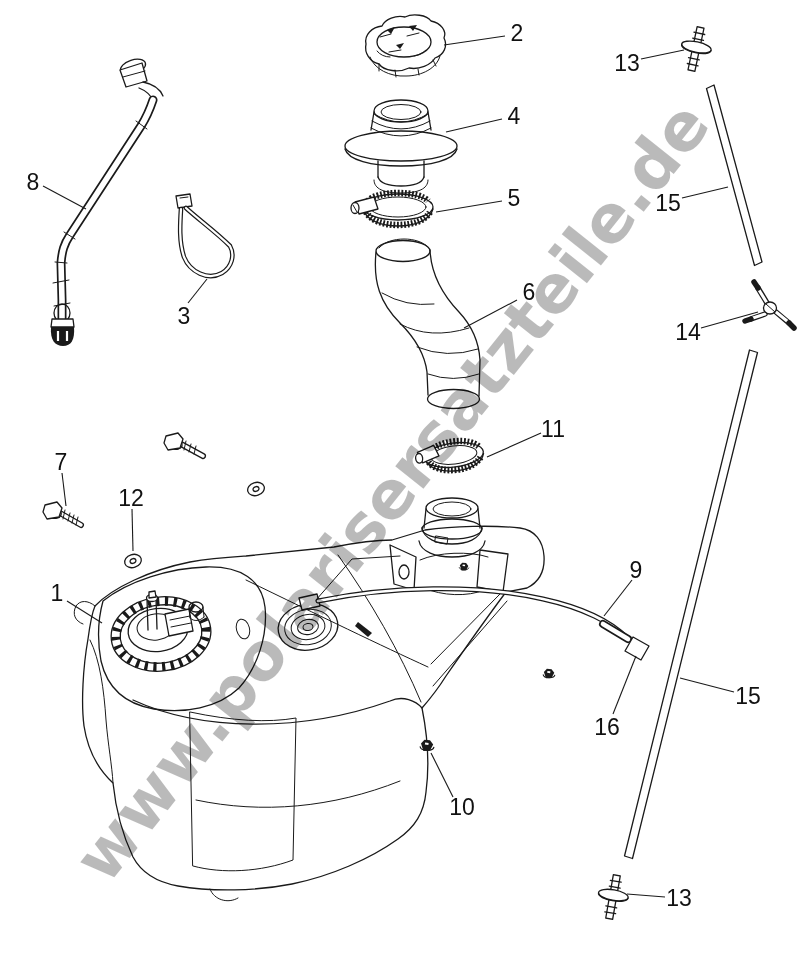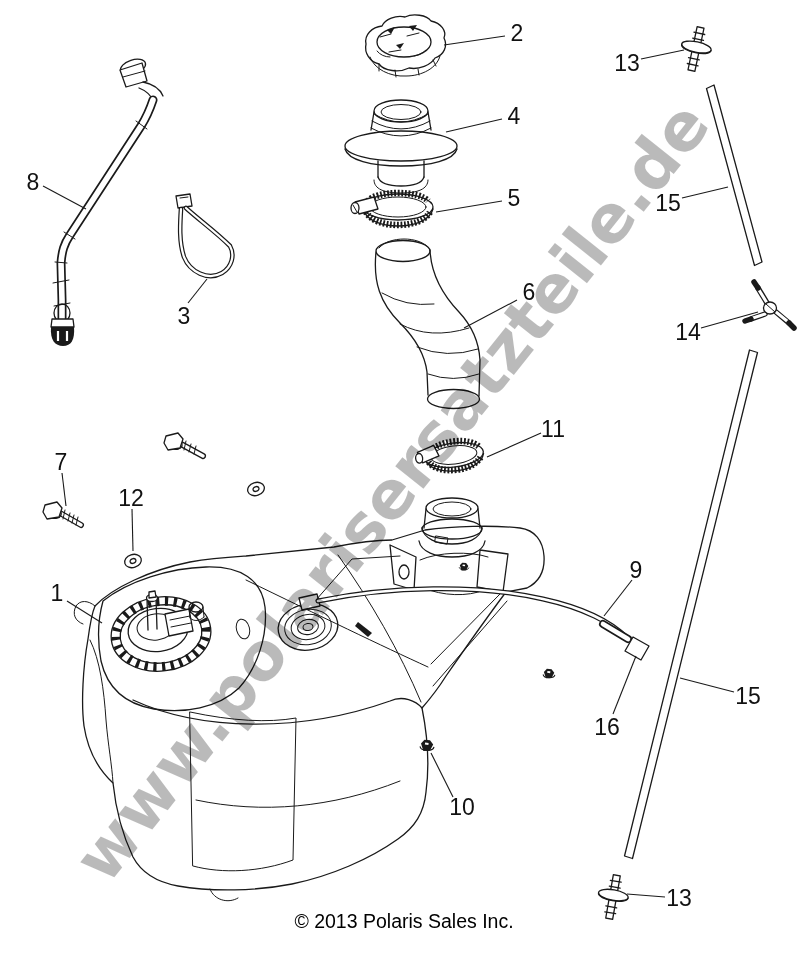--- a/index.html
+++ b/index.html
@@ -281,14 +281,13 @@
         <line x1="734" y1="692" x2="680" y2="678" class="leader"></line>
         <text x="748" y="696" class="lbl">15</text>
         <line x1="453" y1="797" x2="431" y2="753" class="leader"></line>
         <text x="462" y="807" class="lbl">10</text>
         <line x1="665" y1="897" x2="627" y2="894" class="leader"></line>
         <text x="679" y="898" class="lbl">13</text>
       </g>
 </svg>
 
 <div class="watermark" id="wm" style="color: rgba(0, 0, 0, 0.27); transform: translate(-50%, -50%) rotate(-51.5deg);">www.polarisersatzteile.de</div>
-<div class="copyright">© 2013 Polaris Sales Inc.</div>
 </div>
 
 </body></html>

